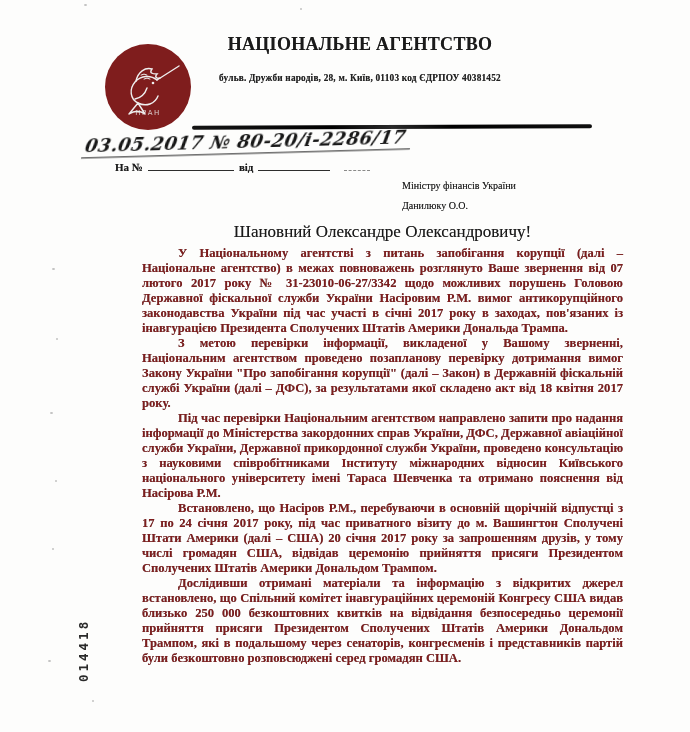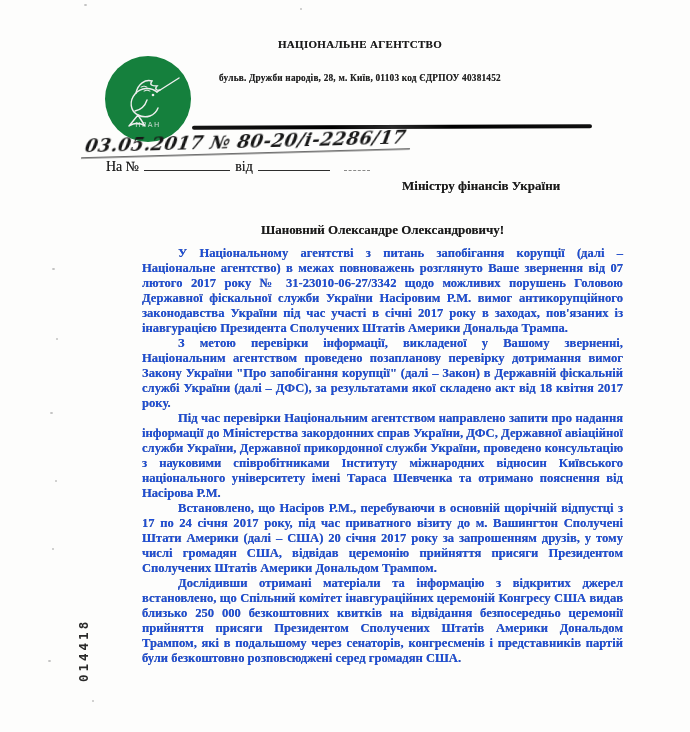--- a/index.html
+++ b/index.html
@@ -10,81 +10,81 @@
   }
   .page{
     position:relative;width:690px;height:732px;
     background:#fdfdfc;
     color:#1a1a1a;
   }
   .ink{ text-shadow:0 0 .6px rgba(20,20,20,.55); }
 
   
   .logo{
-    position:absolute;left:105px;top:56px;width:86px;height:86px;
-    background:#15803d;border-radius:50%;
+    position:absolute;left:105px;top:44px;width:86px;height:86px;
+    background:#7f1d1d;border-radius:50%;
   }
   .logo svg{position:absolute;left:0;top:0;}
   .logo-caption{
     position:absolute;left:0;right:0;bottom:13px;
     text-align:center;color:#e9e9e9;
     font-family:"DejaVu Sans", sans-serif;
     font-size:7px;letter-spacing:1.5px;opacity:.85;
   }
   .header-text{
     position:absolute;left:200px;top:36px;width:320px;text-align:center;
   }
   .agency-line{
-    font-weight:700;font-size:11px;line-height:17px;letter-spacing:.3px;
+    font-weight:700;font-size:18px;line-height:17px;letter-spacing:.3px;
   }
   .address-line{
     margin-top:20px;font-weight:700;font-size:9.3px;letter-spacing:.2px;color:#222;
   }
   .header-rule{
     position:absolute;left:192px;top:125px;width:400px;height:4px;
     background:linear-gradient(to right,#151515 0%,#000 35%,#2a2a2a 50%,#000 65%,#101010 100%);
     transform:rotate(-.2deg);border-radius:2px;
   }
 
   
   .handwritten{
     position:absolute;left:84px;top:131px;
     font-family:"DejaVu Serif", serif;font-style:italic;font-weight:700;
     font-size:18px;letter-spacing:.5px;color:#181818;
     transform:skewX(-12deg) rotate(-1.6deg);
     border-bottom:1.6px solid #222;padding:0 6px 1px 2px;
     white-space:nowrap;filter:blur(.2px);
   }
   .ref-row{
-    position:absolute;left:106px;top:159px;
-    font-size:14px;font-weight:400;white-space:nowrap;
+    position:absolute;left:115px;top:159px;
+    font-size:11px;font-weight:700;white-space:nowrap;
   }
   .blank-line{
     display:inline-block;height:11px;border-bottom:1.2px solid #2d2d2d;
     vertical-align:baseline;margin:0 5px;
   }
   .blank-line.w1{width:86px;}
   .blank-line.w2{width:72px;}
   .blank-line.w3{width:26px;margin-left:9px;border-bottom-style:dashed;border-bottom-width:1px;opacity:.55;}
 
   
   .recipient{
     position:absolute;left:402px;top:176px;
-    font-weight:700;font-size:13px;line-height:20px;
+    font-weight:400;font-size:10px;line-height:20px;
   }
   .salutation{
     position:absolute;left:142px;top:222px;width:481px;
-    text-align:center;font-weight:700;font-size:13px;
+    text-align:center;font-weight:400;font-size:17px;
   }
 
   
   .body-text{
     position:absolute;left:142px;top:246px;width:481px;
     text-align:justify;font-weight:700;font-size:12.6px;line-height:15px;
-    color:#1d4ed8;
+    color:#7f1d1d;
   }
   .body-text p{margin:0;text-indent:36px;}
 
   
   .side-number{
     position:absolute;left:76px;top:600px;height:82px;
     writing-mode:vertical-rl;transform:rotate(180deg);
     font-family:"DejaVu Sans Mono", monospace;
     font-size:12.5px;font-weight:700;letter-spacing:3px;color:#2a2a2a;
   }
@@ -128,20 +128,21 @@
   <div class="header-rule"></div>
 
   <div class="handwritten">03.05.2017 № 80-20/і-2286/17</div>
 
   <div class="ref-row ink">
     <span>На №</span><span class="blank-line w1"></span><span>від</span><span class="blank-line w2"></span><span class="blank-line w3"></span>
   </div>
 
   <div class="recipient ink">
     <div>Міністру фінансів України</div>
+    <div>Данилюку О.О.</div>
   </div>
 
   <div class="salutation ink">Шановний Олександре Олександровичу!</div>
 
   <div class="body-text">
     <p class="ink">У Національному агентстві з питань запобігання корупції (далі – Національне агентство) в межах повноважень розглянуто Ваше звернення від 07 лютого 2017 року № 31-23010-06-27/3342 щодо можливих порушень Головою Державної фіскальної служби України Насіровим Р.М. вимог антикорупційного законодавства України під час участі в січні 2017 року в заходах, пов'язаних із інавгурацією Президента Сполучених Штатів Америки Дональда Трампа.</p>
     <p class="ink">З метою перевірки інформації, викладеної у Вашому зверненні, Національним агентством проведено позапланову перевірку дотримання вимог Закону України "Про запобігання корупції" (далі – Закон) в Державній фіскальній службі України (далі – ДФС), за результатами якої складено акт від 18 квітня 2017 року.</p>
     <p class="ink">Під час перевірки Національним агентством направлено запити про надання інформації до Міністерства закордонних справ України, ДФС, Державної авіаційної служби України, Державної прикордонної служби України, проведено консультацію з науковими співробітниками Інституту міжнародних відносин Київського національного університету імені Тараса Шевченка та отримано пояснення від Насірова Р.М.</p>
     <p class="ink">Встановлено, що Насіров Р.М., перебуваючи в основній щорічній відпустці з 17 по 24 січня 2017 року, під час приватного візиту до м. Вашингтон Сполучені Штати Америки (далі – США) 20 січня 2017 року за запрошенням друзів, у тому числі громадян США, відвідав церемонію прийняття присяги Президентом Сполучених Штатів Америки Дональдом Трампом.</p>
     <p class="ink">Дослідивши отримані матеріали та інформацію з відкритих джерел встановлено, що Спільний комітет інавгураційних церемоній Конгресу США видав близько 250 000 безкоштовних квитків на відвідання безпосередньо церемонії прийняття присяги Президентом Сполучених Штатів Америки Дональдом Трампом, які в подальшому через сенаторів, конгресменів і представників партій були безкоштовно розповсюджені серед громадян США.</p>

